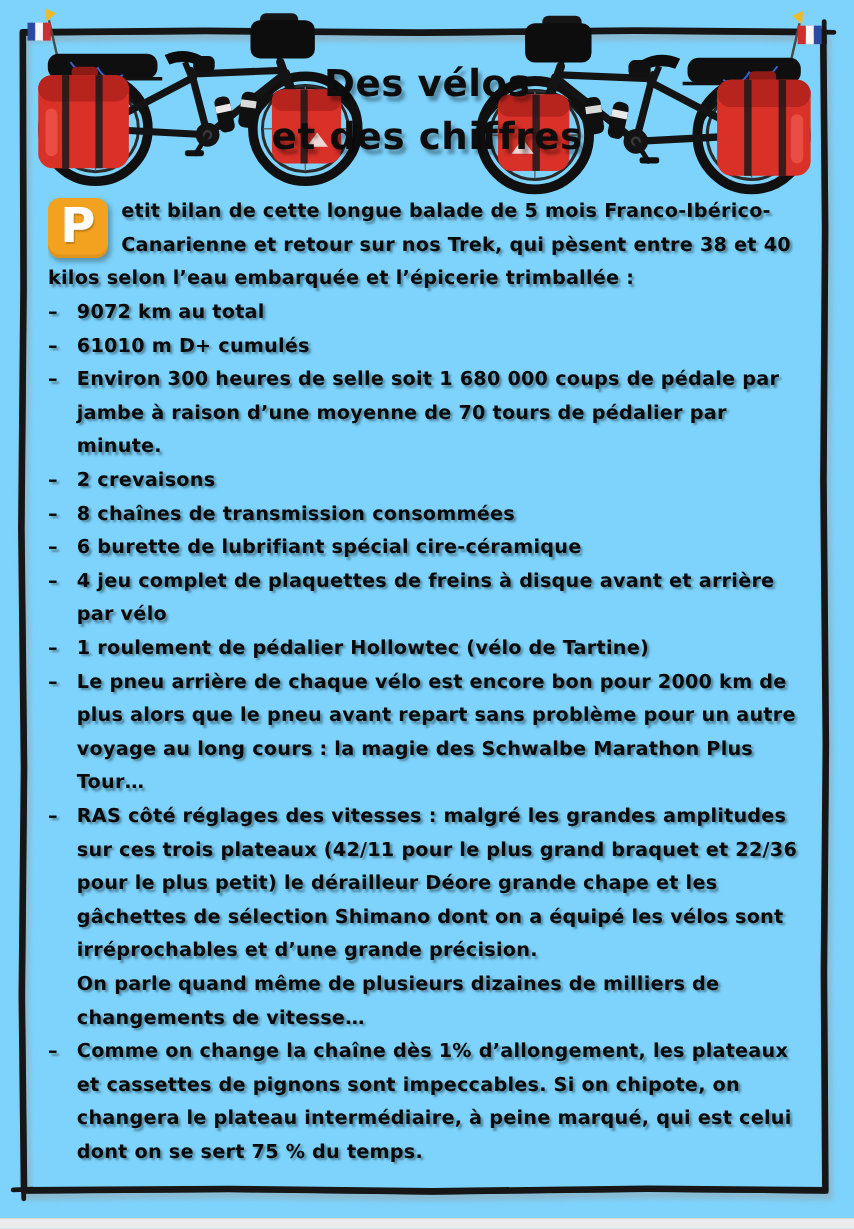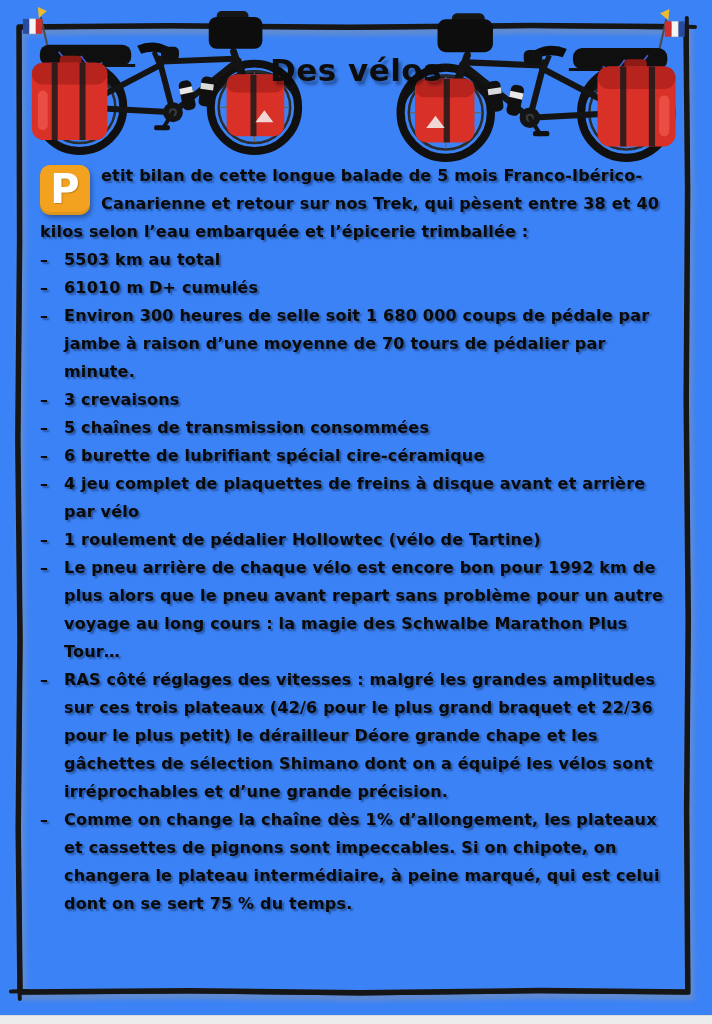--- a/index.html
+++ b/index.html
@@ -1,17 +1,17 @@
 <!DOCTYPE html>
 <html><head>
 <meta charset="utf-8">
 <style>
   html,body{margin:0;padding:0;background:#fff;}
   .page{
-    position:relative;width:712px;height:1024px;background:#3b82f6;overflow:hidden;
+    position:relative;width:712px;height:1024px;background:#7dd3fc;overflow:hidden;
     font-family:"DejaVu Sans","Liberation Sans",sans-serif;
   }
   .frame-svg{position:absolute;left:0;top:0;z-index:1;}
   .bike{position:absolute;z-index:2;}
   .bike-left{left:14px;top:5px;width:308px;height:154px;}
   .bike-right{left:376px;top:7px;width:318px;height:159px;}
   .title{
     position:absolute;top:48px;left:0;width:712px;text-align:center;z-index:2;
     font-size:31px;font-weight:700;line-height:44px;color:#0d0d0d;
     letter-spacing:.5px;text-shadow:3px 4px 3px rgba(0,0,0,.35);
@@ -157,67 +157,69 @@
   <svg class="bike bike-left" viewBox="0 0 310 155">
     <use href="#bike"></use>
   </svg>
 
   <svg class="bike bike-right" viewBox="0 0 310 155">
     <use href="#bike" transform="translate(310,0) scale(-1,1)"></use>
   </svg>
 
   <div class="title">
     <div>Des vélos</div>
+    <div>et des chiffres</div>
   </div>
 
   <div class="content">
     <p class="intro">
       <span class="dropcap">P</span>
       <span>etit bilan de cette longue balade de 5 mois Franco-Ibérico-Canarienne et retour sur nos Trek, qui pèsent entre 38 et 40 kilos selon l’eau embarquée et l’épicerie trimballée :</span>
     </p>
 
     <div class="bullet">
       <span class="dash">–</span>
-      <div>5503 km au total</div>
+      <div>9072 km au total</div>
     </div>
     <div class="bullet">
       <span class="dash">–</span>
       <div>61010 m D+ cumulés</div>
     </div>
     <div class="bullet">
       <span class="dash">–</span>
       <div>Environ 300 heures de selle soit 1 680 000 coups de pédale par jambe à raison d’une moyenne de 70 tours de pédalier par minute.</div>
     </div>
     <div class="bullet">
       <span class="dash">–</span>
-      <div>3 crevaisons</div>
-    </div>
-    <div class="bullet">
-      <span class="dash">–</span>
-      <div>5 chaînes de transmission consommées</div>
+      <div>2 crevaisons</div>
+    </div>
+    <div class="bullet">
+      <span class="dash">–</span>
+      <div>8 chaînes de transmission consommées</div>
     </div>
     <div class="bullet">
       <span class="dash">–</span>
       <div>6 burette de lubrifiant spécial cire-céramique</div>
     </div>
     <div class="bullet">
       <span class="dash">–</span>
       <div>4 jeu complet de plaquettes de freins à disque avant et arrière par vélo</div>
     </div>
     <div class="bullet">
       <span class="dash">–</span>
       <div>1 roulement de pédalier Hollowtec (vélo de Tartine)</div>
     </div>
     <div class="bullet">
       <span class="dash">–</span>
-      <div>Le pneu arrière de chaque vélo est encore bon pour 1992 km de plus alors que le pneu avant repart sans problème pour un autre voyage au long cours : la magie des Schwalbe Marathon Plus Tour…</div>
-    </div>
-    <div class="bullet">
-      <span class="dash">–</span>
-      <div>RAS côté réglages des vitesses : malgré les grandes amplitudes sur ces trois plateaux (42/6 pour le plus grand braquet et 22/36 pour le plus petit) le dérailleur Déore grande chape et les gâchettes de sélection Shimano dont on a équipé les vélos sont irréprochables et d’une grande précision.</div>
+      <div>Le pneu arrière de chaque vélo est encore bon pour 2000 km de plus alors que le pneu avant repart sans problème pour un autre voyage au long cours : la magie des Schwalbe Marathon Plus Tour…</div>
+    </div>
+    <div class="bullet">
+      <span class="dash">–</span>
+      <div>RAS côté réglages des vitesses : malgré les grandes amplitudes sur ces trois plateaux (42/11 pour le plus grand braquet et 22/36 pour le plus petit) le dérailleur Déore grande chape et les gâchettes de sélection Shimano dont on a équipé les vélos sont irréprochables et d’une grande précision.</div>
+      <div>On parle quand même de plusieurs dizaines de milliers de changements de vitesse…</div>
     </div>
     <div class="bullet">
       <span class="dash">–</span>
       <div>Comme on change la chaîne dès 1% d’allongement, les plateaux et cassettes de pignons sont impeccables. Si on chipote, on changera le plateau intermédiaire, à peine marqué, qui est celui dont on se sert 75 % du temps.</div>
     </div>
   </div>
 
   <div class="bottom-strip"></div>
 </div>
 

